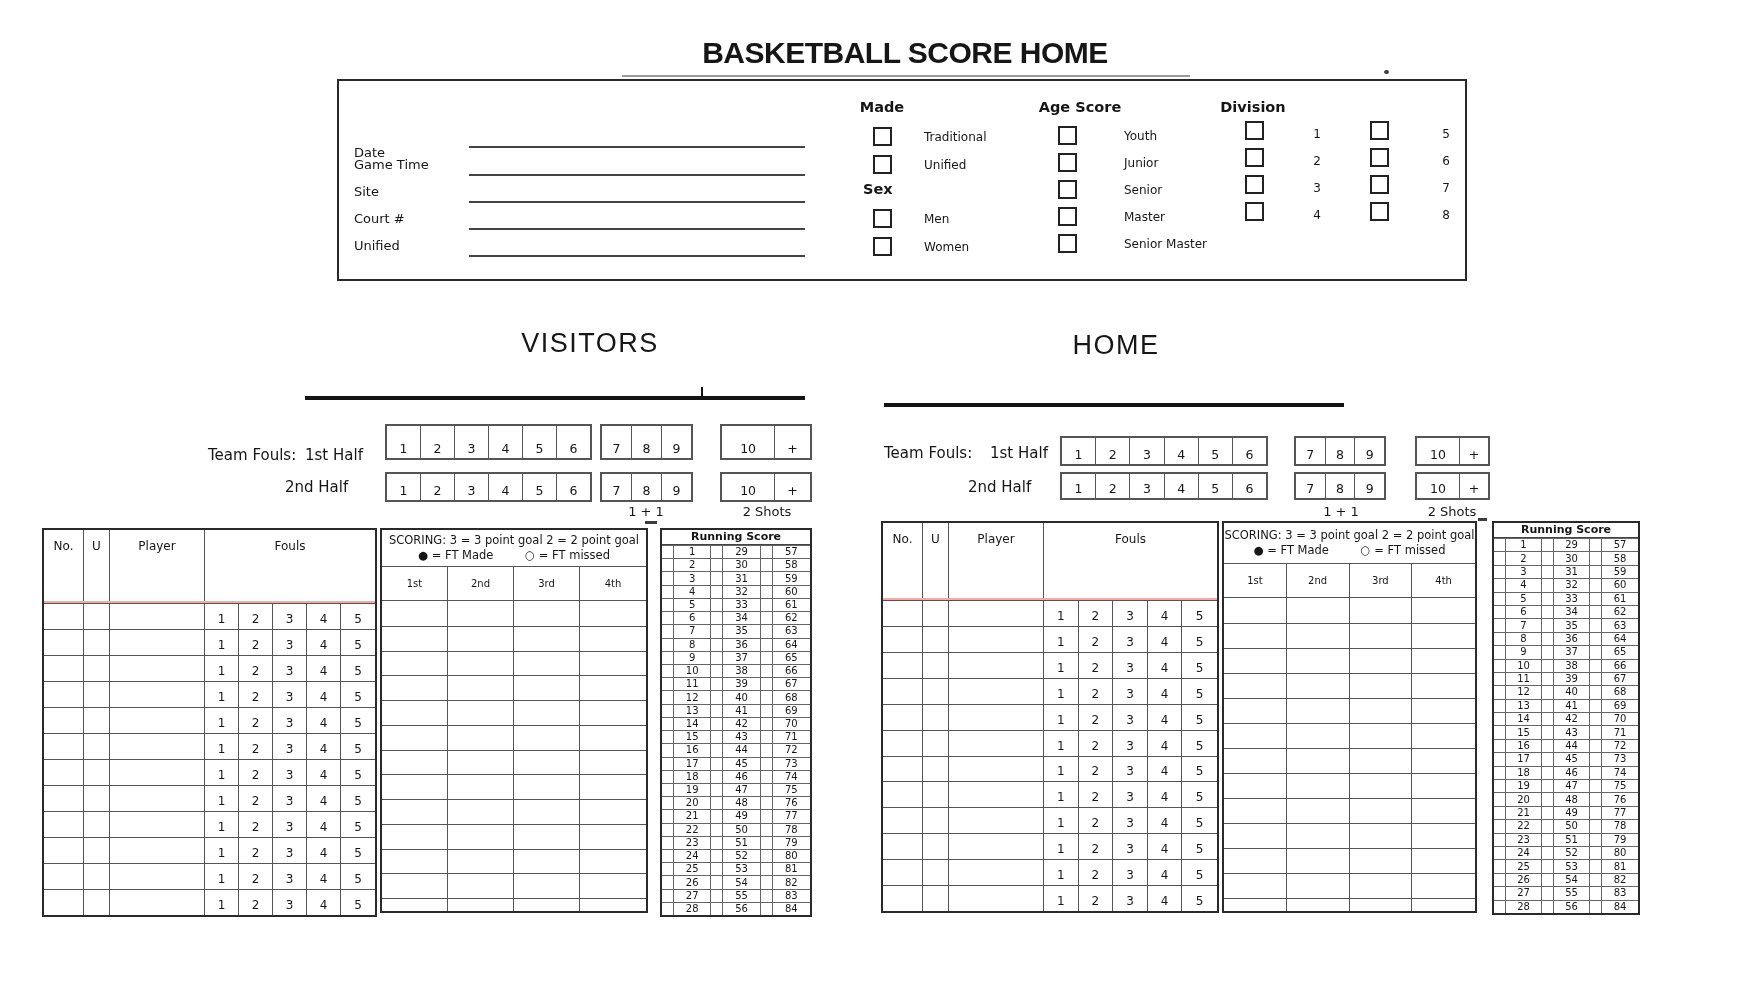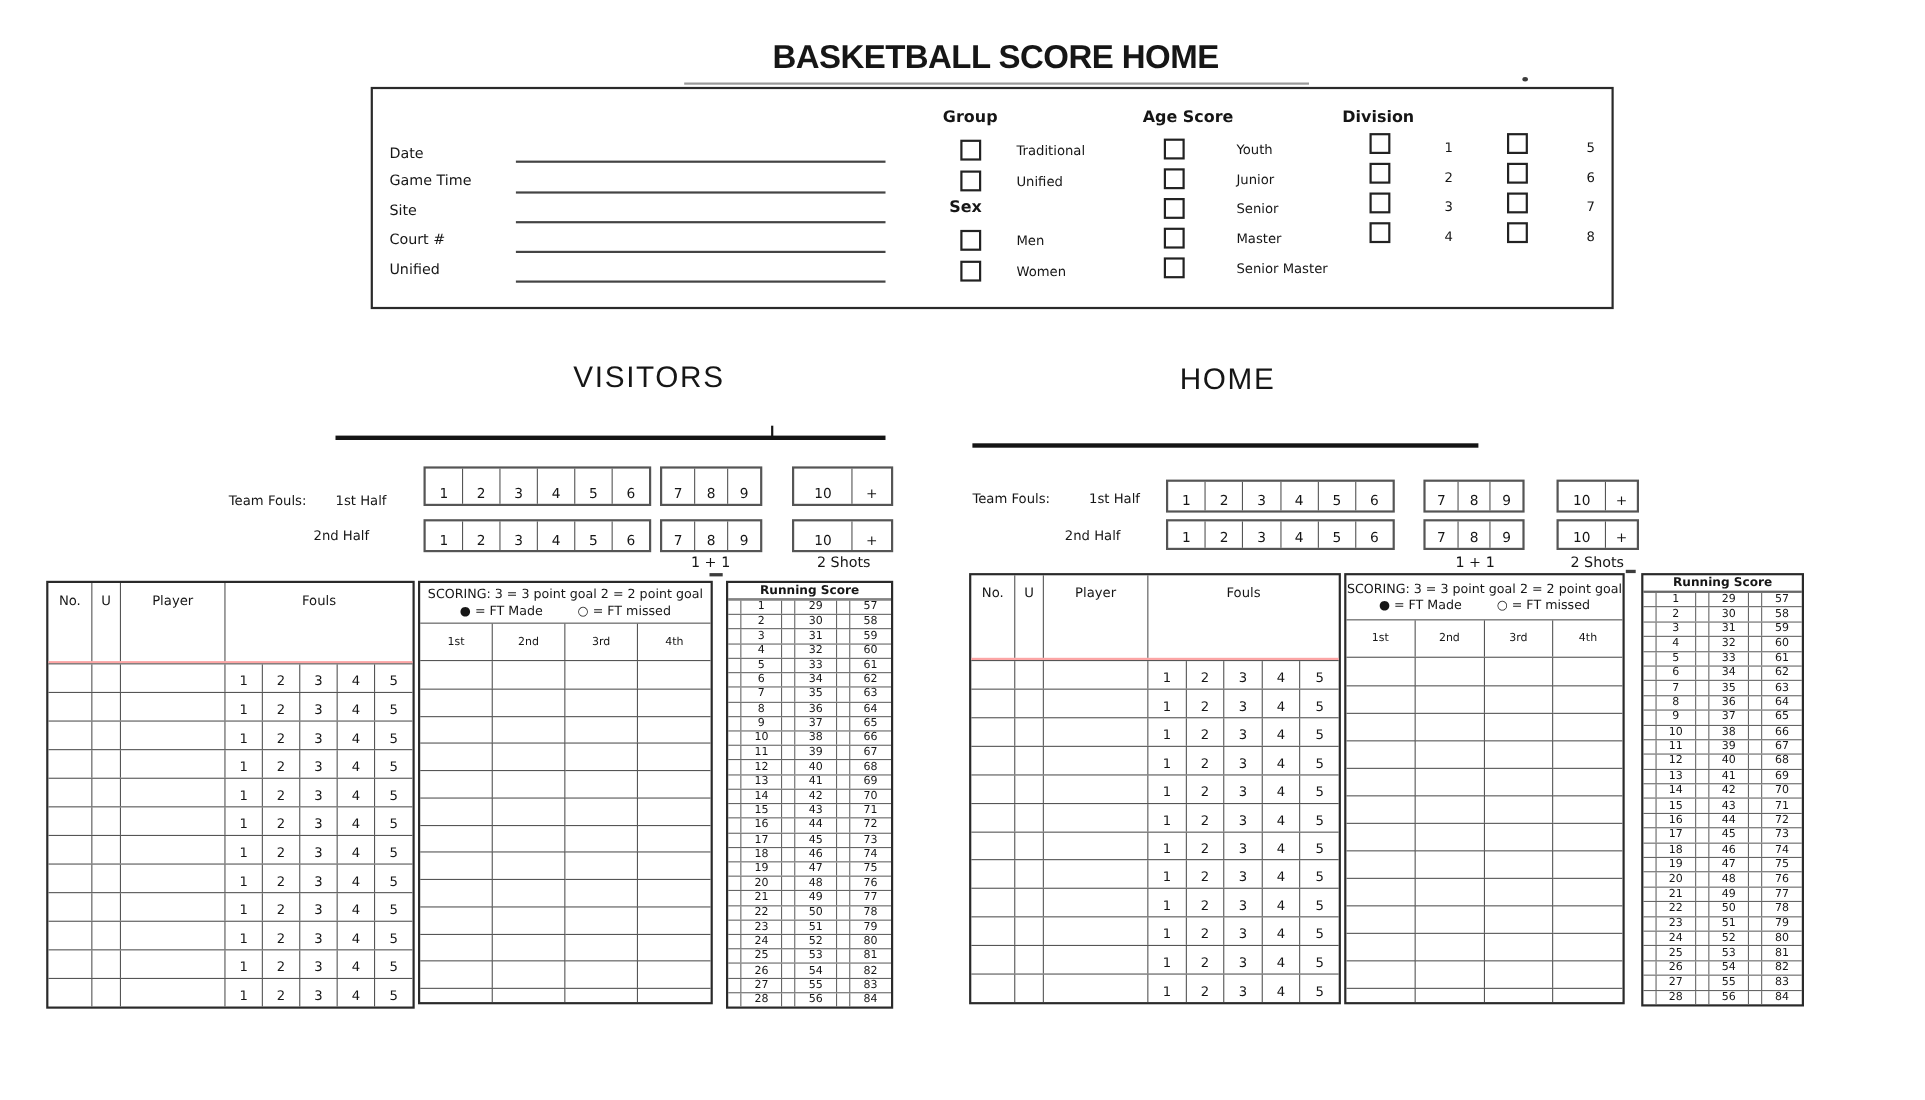--- a/index.html
+++ b/index.html
@@ -15,21 +15,21 @@
   .slbl{position:absolute;font-size:12px;line-height:14px;white-space:nowrap}
   .ghead{position:absolute;font-weight:bold;font-size:14.5px;line-height:16px;transform:translateX(-50%);white-space:nowrap}
   .ghead.left{transform:none}
   .cb{position:absolute;width:19px;height:19px;border:2px solid #222;background:#fff}
   .fline{position:absolute;left:130px;width:336px;height:2px;background:#444}
   .ctr{transform:translateX(-50%)}
   
   .tname{position:absolute;font-family:"Liberation Sans",sans-serif;font-size:27px;letter-spacing:1.5px;transform:translateX(-50%);white-space:nowrap}
   .nameline{position:absolute;height:4px;background:#141414}
   .tick{position:absolute;width:2px;height:10px;background:#141414}
-  .tf-lbl{position:absolute;font-size:12px;line-height:16px;white-space:nowrap}
+  .tf-lbl{position:absolute;font-size:15px;line-height:16px;white-space:nowrap}
   .fgrp{position:absolute;display:flex;border:2px solid #555;background:#fff}
   .fcell{flex:1;border-left:1px solid #555;display:flex;align-items:flex-end;justify-content:center;
          font-size:12.5px;padding-bottom:2px}
   .fcell:first-child{border-left:0}
   .g3 .fcell{flex:3}
   .g3 .fcell:last-child{flex:2}
   .shots-lbl{position:absolute;font-size:13px;transform:translateX(-50%);white-space:nowrap}
   
   .ptable{position:absolute;border:2px solid #2a2a2a;background:#fff;display:flex;flex-direction:column}
   .phead{display:flex;border-bottom:2px solid #fca5a5}
@@ -71,32 +71,32 @@
 </style>
 </head>
 <body>
 
 <div class="title">BASKETBALL SCORE HOME</div>
 <div class="title-rule"></div>
 <div class="artifact" style="left:1384px;top:70px;width:5px;height:4px;border-radius:50%"></div>
 
 <div class="hbox">
 
-  <div class="lbl" style="left:15px;top:52px">Date</div>
+  <div class="lbl" style="left:15px;top:64px">Date</div>
   <div class="lbl" style="left:15px;top:76px">Game Time</div>
   <div class="lbl" style="left:15px;top:103px">Site</div>
   <div class="lbl" style="left:15px;top:130px">Court #</div>
   <div class="lbl" style="left:15px;top:157px">Unified</div>
   <div class="fline" style="top:65px"></div>
   <div class="fline" style="top:93px"></div>
   <div class="fline" style="top:120px"></div>
   <div class="fline" style="top:147px"></div>
   <div class="fline" style="top:174px"></div>
 
-  <div class="ghead" style="left:543px;top:18px">Group</div>
+  <div class="ghead" style="left:543px;top:18px">Made</div>
   <span class="cb" style="left:534px;top:46px"></span>
   <span class="cb" style="left:534px;top:74px"></span>
   <div class="slbl" style="left:585px;top:49px">Traditional</div>
   <div class="slbl" style="left:585px;top:77px">Unified</div>
 
   <div class="ghead left" style="left:524px;top:100px">Sex</div>
   <span class="cb" style="left:534px;top:128px"></span>
   <span class="cb" style="left:534px;top:156px"></span>
   <div class="slbl" style="left:585px;top:131px">Men</div>
   <div class="slbl" style="left:585px;top:159px">Women</div>

